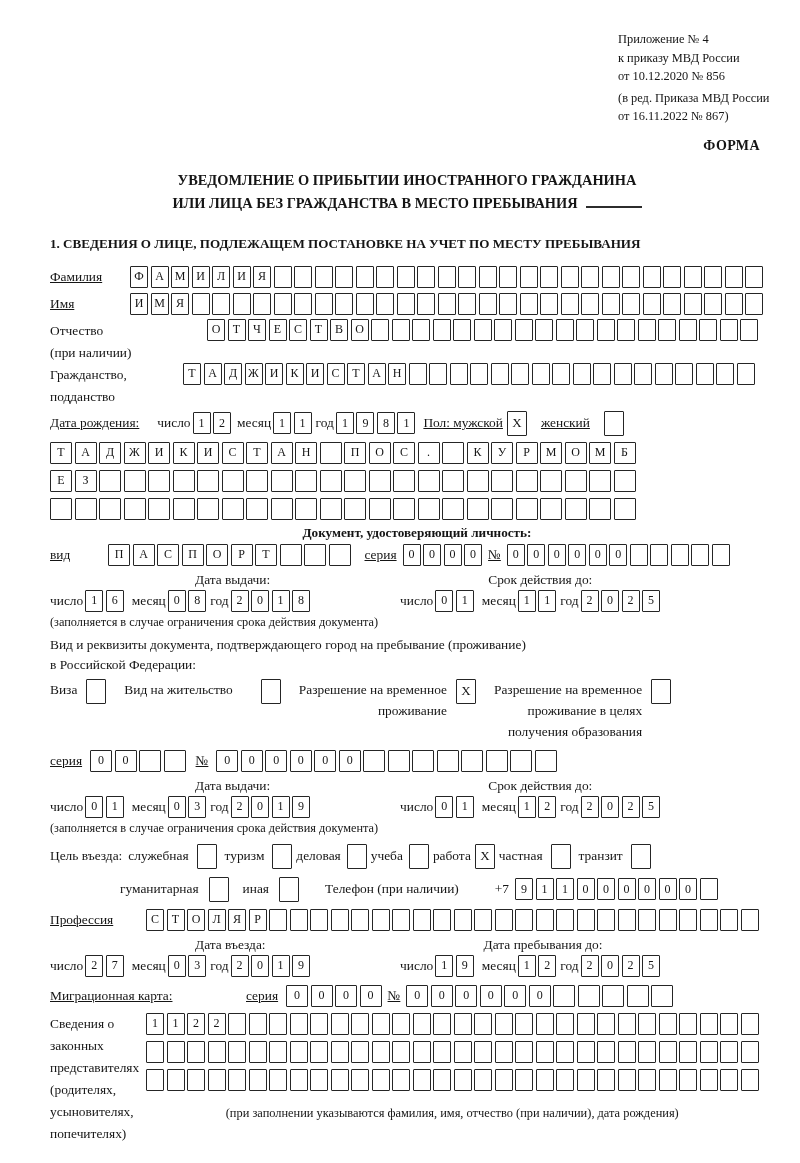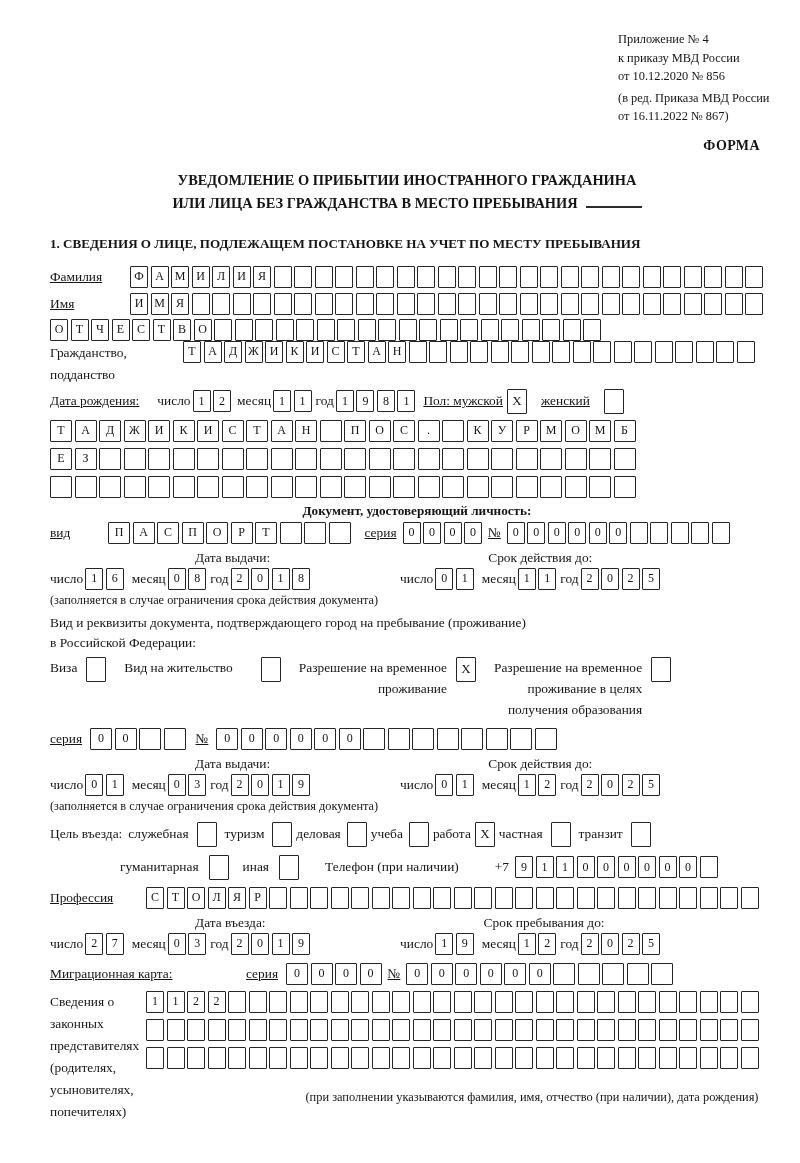--- a/index.html
+++ b/index.html
@@ -42,21 +42,21 @@
   .dhead .h2{margin-left:218px;}
   .dgroup{display:flex;align-items:center;font-size:13.4px;flex:0 0 auto;}
   .dgroup .glbl{margin-right:2px;}
   .note{font-size:12.3px;margin-top:3px;padding-right:2px;}
   .plain{font-size:13.4px;margin-top:7px;}
   .optrow{display:flex;align-items:flex-start;margin-top:6px;font-size:13.4px;}
   .opt{display:flex;align-items:flex-start;gap:9px;}
   .optlines{text-align:right;line-height:21px;}
   .prow{display:flex;align-items:center;font-size:13.4px;margin-top:8px;}
   .reps{display:flex;margin-top:6px;}
-  .repnote{font-size:12.4px;text-align:right;margin-top:15px;}
+  .repnote{font-size:12.4px;text-align:center;margin-top:9px;}
   .sp4{width:4px;flex:0 0 auto;}.sp6{width:6px;flex:0 0 auto;}.sp8{width:8px;flex:0 0 auto;}
   .sp10{width:10px;flex:0 0 auto;}.sp14{width:14px;flex:0 0 auto;}.sp18{width:18px;flex:0 0 auto;}
   .sp26{width:26px;flex:0 0 auto;}.sp36{width:36px;flex:0 0 auto;}.sp70{width:70px;flex:0 0 auto;}
   .sp90{width:90px;flex:0 0 auto;}
 </style>
 </head>
 <body>
 
 <div class="page">
 
@@ -146,20 +146,24 @@
         <span class="cell"></span>
         <span class="cell"></span>
         <span class="cell"></span>
         <span class="cell"></span>
         <span class="cell"></span>
         <span class="cell"></span>
       </span>
   </div>
 
   <div class="tblock">
+    <div class="mlbl w157">
+      <div class="first">Отчество</div>
+      <div>(при наличии)</div>
+    </div>
     <span class="cells">
         <span class="cell">О</span>
         <span class="cell">Т</span>
         <span class="cell">Ч</span>
         <span class="cell">Е</span>
         <span class="cell">С</span>
         <span class="cell">Т</span>
         <span class="cell">В</span>
         <span class="cell">О</span>
         <span class="cell"></span>
@@ -631,21 +635,21 @@
         <span class="cell"></span>
         <span class="cell"></span>
         <span class="cell"></span>
         <span class="cell"></span>
         <span class="cell"></span>
       </span>
   </div>
 
   <div class="dhead">
     <span class="h1">Дата въезда:</span>
-    <span class="h2">Срок пребывания до:</span>
+    <span class="h2">Дата пребывания до:</span>
   </div>
 
   <div class="frow" style="margin-top:2px;">
     <span class="dgroup">
       <span class="glbl">число</span>
       <span class="cells">
           <span class="cell">2</span>
           <span class="cell">7</span>
         </span>
       <span class="glbl" style="margin-left:8px;">месяц</span>

